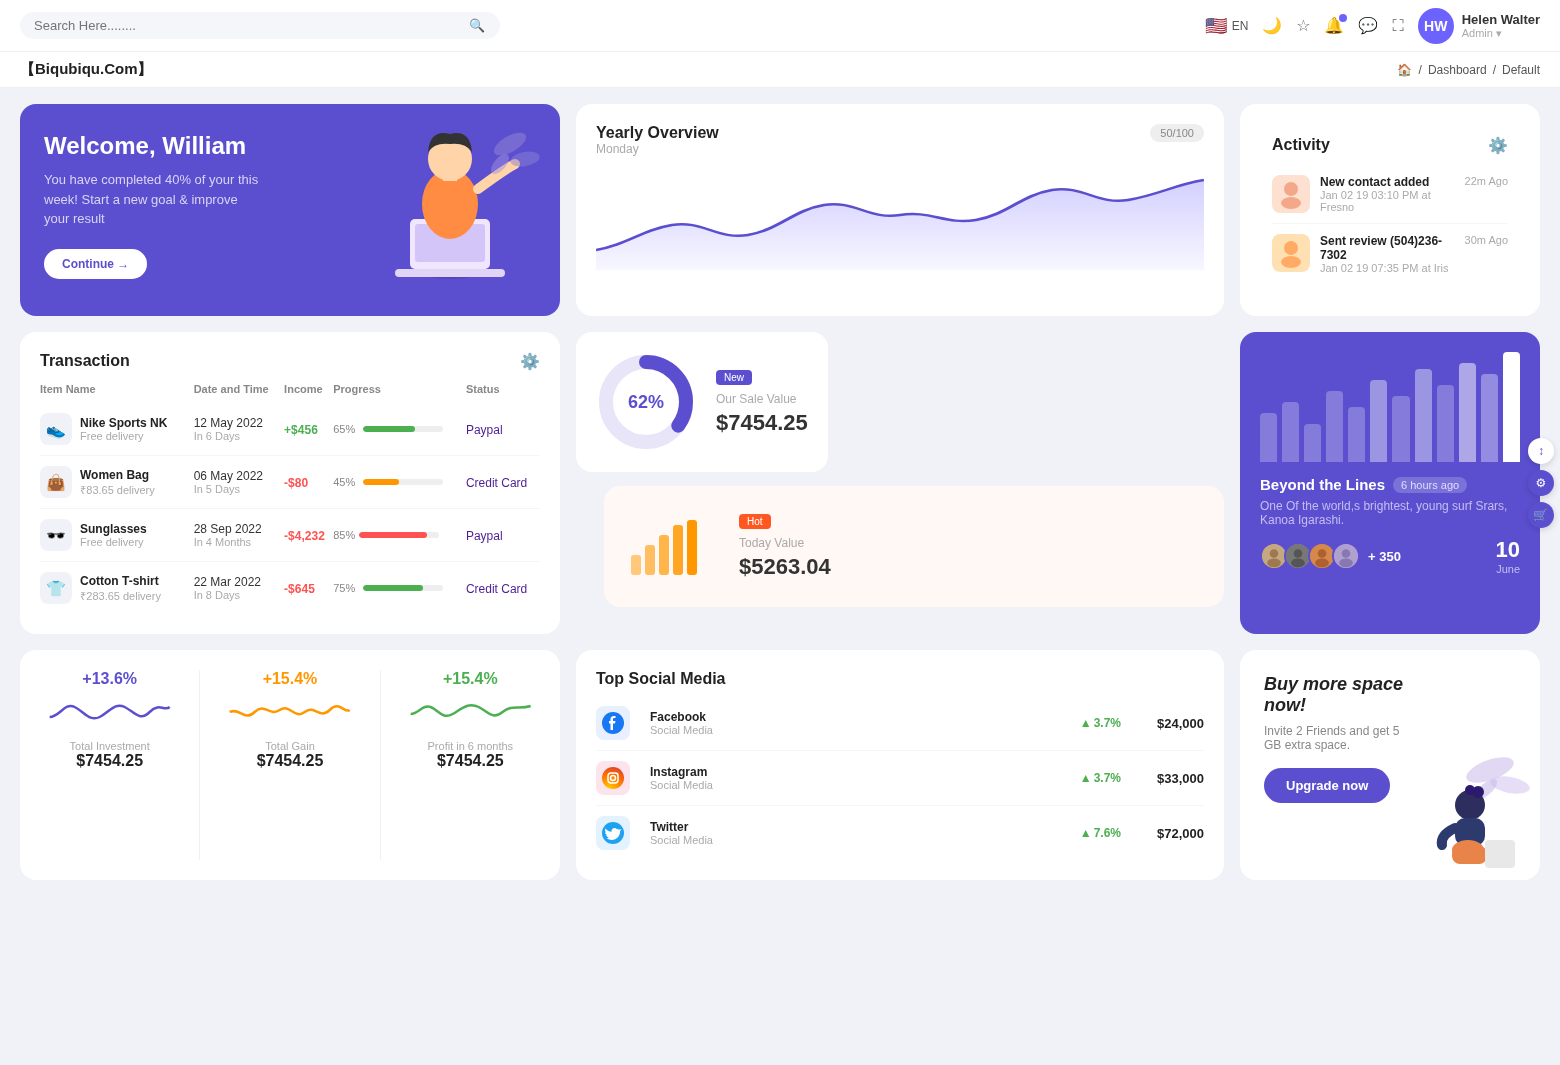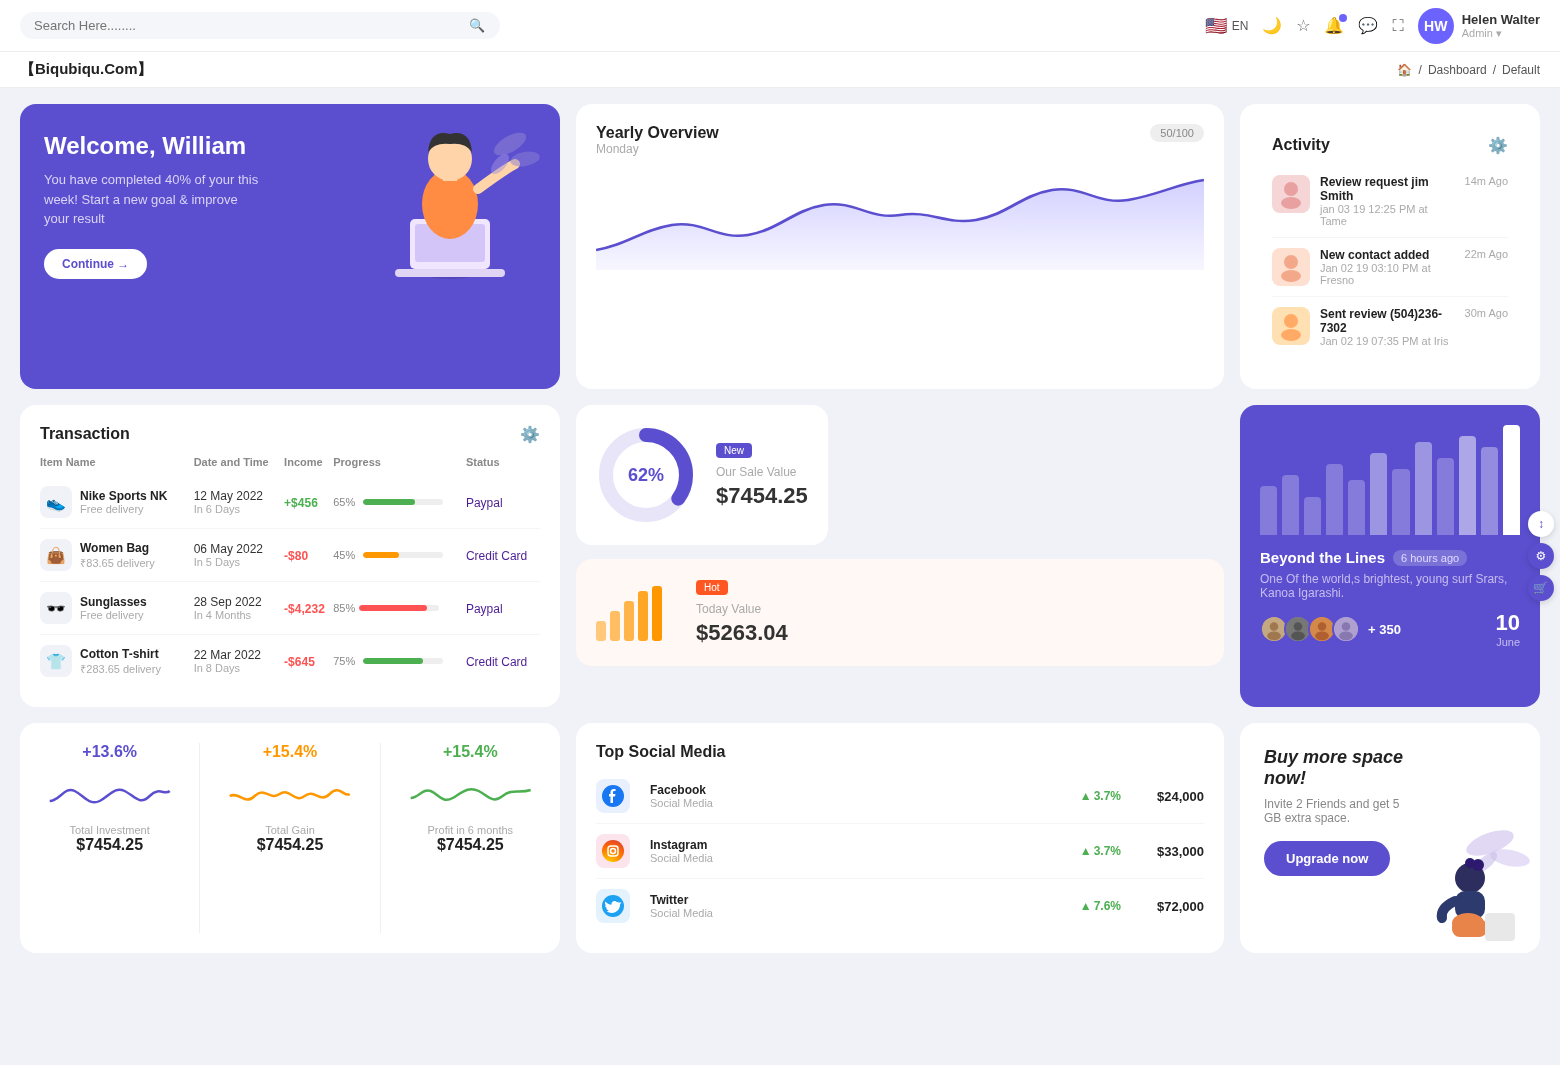--- a/index.html
+++ b/index.html
@@ -83,21 +83,21 @@
     .sale-info .value { font-size: 22px; font-weight: 700; color: #333; }
 
     .mid-col { grid-column: 2; grid-row: 2; display: flex; flex-direction: column; gap: 14px; }
 
     
     .beyond-card { background: #5b4fcf; border-radius: 16px; padding: 20px; grid-column: 3; grid-row: 2; color: #fff; position: relative; }
 
     
     .stats-card { background: #fff; border-radius: 16px; padding: 20px; grid-column: 1; grid-row: 3; display: flex; gap: 20px; }
     .stat-item { flex: 1; display: flex; flex-direction: column; align-items: center; }
-    .stat-percent { font-size: 16px; font-weight: 700; color: #4caf50; margin-bottom: 15px; }
+    .stat-percent { font-size: 16px; font-weight: 700; color: #4caf50; margin-bottom: 4px; }
     .stat-percent.blue { color: #5b4fcf; }
     .stat-percent.orange { color: #ff9800; }
     .stat-wave { height: 40px; width: 100%; margin-bottom: 8px; }
     .stat-label { font-size: 11px; color: #aaa; text-align: center; }
     .stat-value { font-size: 16px; font-weight: 700; color: #222; text-align: center; }
     .stat-divider { width: 1px; background: #f0f0f0; }
 
     .social-card { background: #fff; border-radius: 16px; padding: 20px; grid-column: 2; grid-row: 3; }
     .social-row { display: flex; align-items: center; gap: 20px; padding: 10px 0; border-bottom: 1px solid #f5f5f5; }
     .social-row:last-child { border-bottom: none; }
@@ -207,34 +207,20 @@
       <path d="M0,80 C20,75 30,60 50,55 C70,50 80,70 100,65 C120,60 130,40 150,35 C170,30 180,50 200,45 C220,40 230,55 250,50 C270,45 280,25 300,20 C320,15 330,35 350,30 C370,25 380,15 400,10" stroke="#5b4fcf" stroke-width="2.5" fill="none"></path>
     </svg>
   </div>
 
   <div class="activity-card">
     <div class="card-header" style="margin-bottom:10px;">
       <span class="card-title">Activity</span>
       <span class="gear-icon">⚙️</span>
     </div>
     <div class="activity-item">
-      <div class="activity-avatar" style="background:#f5e6e6;">
-        <svg width="38" height="38" viewBox="0 0 38 38">
-            <rect width="38" height="38" rx="8" fill="#f5d5d5"></rect>
-            <circle cx="19" cy="14" r="7" fill="#e8a0a0"></circle>
-            <ellipse cx="19" cy="28" rx="10" ry="6" fill="#e8a0a0"></ellipse>
-          </svg>
-      </div>
-      <div class="activity-info">
-        <div class="activity-title">Review request jim Smith</div>
-        <div class="activity-sub">jan 03 19 12:25 PM at Tame</div>
-      </div>
-      <div class="activity-time">14m Ago</div>
-    </div>
-    <div class="activity-item">
       <div class="activity-avatar" style="background:#fde9e9;">
         <svg width="38" height="38" viewBox="0 0 38 38">
             <rect width="38" height="38" rx="8" fill="#fde0d0"></rect>
             <circle cx="19" cy="14" r="7" fill="#f4a88a"></circle>
             <ellipse cx="19" cy="28" rx="10" ry="6" fill="#f4a88a"></ellipse>
           </svg>
       </div>
       <div class="activity-info">
         <div class="activity-title">New contact added</div>
         <div class="activity-sub">Jan 02 19 03:10 PM at Fresno</div>
@@ -403,21 +389,21 @@
         </svg>
         <div class="donut-label">62%</div>
       </div>
       <div class="sale-info">
         <span class="badge-new">New</span>
         <div class="label">Our Sale Value</div>
         <div class="value">$7454.25</div>
       </div>
     </div>
 
-    <div style="background:#fff8f4;border-radius:16px;padding:20px;display:flex;align-items:center;gap:20px;">
+    <div style="background:#fff8f4;border-radius:16px;padding:27px;display:flex;align-items:center;gap:28px;margin-left:28px;">
       <div>
         <svg viewBox="0 0 80 60" width="80" height="60">
           <rect x="0" y="40" width="10" height="20" rx="3" fill="#ff9800" opacity="0.5"></rect>
           <rect x="14" y="30" width="10" height="30" rx="3" fill="#ff9800" opacity="0.6"></rect>
           <rect x="28" y="20" width="10" height="40" rx="3" fill="#ff9800" opacity="0.7"></rect>
           <rect x="42" y="10" width="10" height="50" rx="3" fill="#ff9800" opacity="0.85"></rect>
           <rect x="56" y="5" width="10" height="55" rx="3" fill="#ff9800"></rect>
         </svg>
       </div>
       <div>

